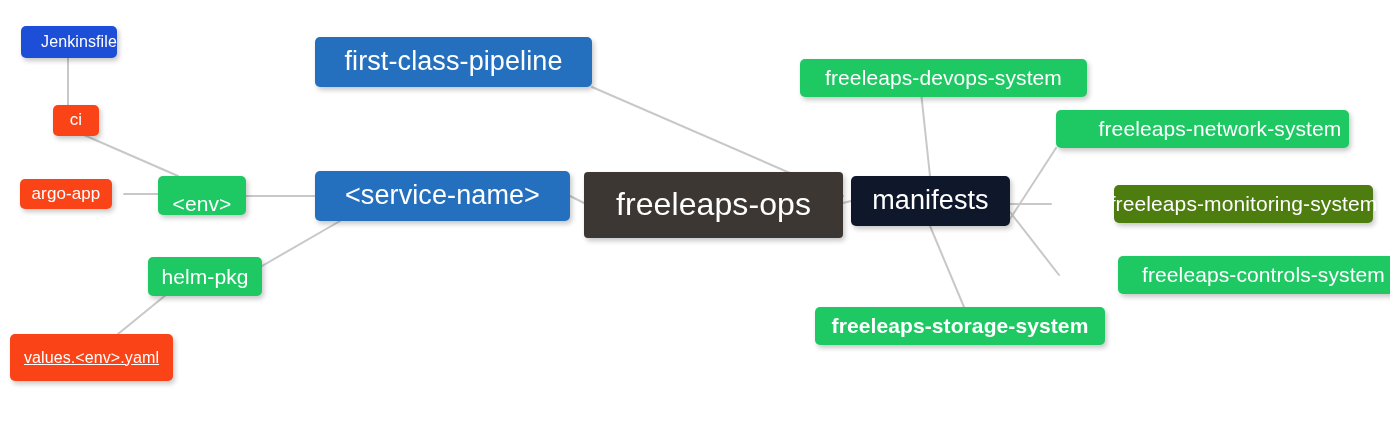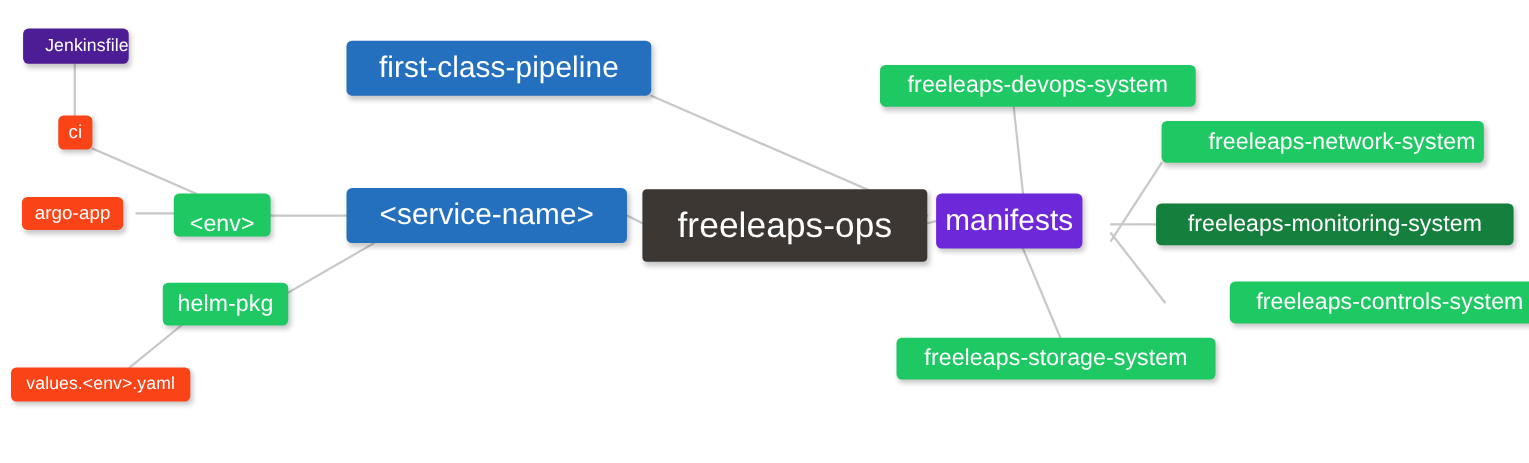--- a/index.html
+++ b/index.html
@@ -68,49 +68,49 @@
     </svg>
 <div class="node root" style="left: 584px; top: 172px; width: 259px; height: 66px; background: rgb(60, 55, 51); font-size: 32px; text-align: center;">
       <span>freeleaps-ops</span>
     </div>
     <div class="node" style="left: 315px; top: 171px; width: 255px; height: 50px; background: rgb(36, 112, 191); font-size: 27px;">
       <span>&lt;service-name&gt;</span>
     </div>
     <div class="node" style="left: 315px; top: 37px; width: 277px; height: 50px; background: rgb(36, 112, 191); font-size: 27px;">
       <span>first-class-pipeline</span>
     </div>
-    <div class="node" style="left: 851px; top: 176px; width: 133px; height: 50px; background: #6d28d9; font-size: 27px;">
+    <div class="node" style="left: 851px; top: 176px; width: 159px; height: 50px; background: #0f172a; font-size: 27px;">
       <span>manifests</span>
     </div>
     <div class="node" style="left: 158px; top: 176px; width: 88px; height: 39px; background: rgb(30, 201, 100); font-size: 21px; align-items: flex-end;">
       <span>&lt;env&gt;</span>
     </div>
     <div class="node" style="left: 148px; top: 257px; width: 114px; height: 39px; background: rgb(30, 201, 100); font-size: 21px;">
       <span>helm-pkg</span>
     </div>
     <div class="node" style="left: 20px; top: 179px; width: 92px; height: 30px; background: rgb(250, 68, 24); font-size: 17px;">
       <span>argo-app</span>
     </div>
-    <div class="node" style="left: 53px; top: 105px; width: 31px; height: 31px; background: rgb(250, 68, 24); font-size: 17px;">
+    <div class="node" style="left: 53px; top: 105px; width: 46px; height: 31px; background: rgb(250, 68, 24); font-size: 17px;">
       <span>ci</span>
     </div>
-    <div class="node" style="left: 21px; top: 26px; width: 96px; height: 32px; background: #4c1d95; font-size: 16px; padding-left: 20px;">
+    <div class="node" style="left: 21px; top: 26px; width: 96px; height: 32px; background: #1d4ed8; font-size: 16px; padding-left: 20px;">
       <span>Jenkinsfile</span>
     </div>
-    <div class="node" style="left: 10px; top: 334px; width: 163px; height: 31px; background: rgb(250, 68, 24); font-size: 16px;">
+    <div class="node" style="left: 10px; top: 334px; width: 163px; height: 47px; background: rgb(250, 68, 24); font-size: 16px; text-decoration: underline;">
       <span>values.&lt;env&gt;.yaml</span>
     </div>
     <div class="node" style="left: 800px; top: 26px; width: 287px; height: 38px; background: rgb(30, 201, 100); font-size: 21px; margin-top: 33px;">
       <span>freeleaps-devops-system</span>
     </div>
     <div class="node" style="left: 1056px; top: 110px; width: 293px; height: 38px; background: rgb(30, 201, 100); font-size: 21px; padding-left: 35px;">
       <span>freeleaps-network-system</span>
     </div>
-    <div class="node" style="left: 1051px; top: 185px; width: 325px; height: 38px; background: #15803d; font-size: 21px;">
+    <div class="node" style="left: 1114px; top: 185px; width: 259px; height: 38px; background: #4d7c0f; font-size: 21px;">
       <span>freeleaps-monitoring-system</span>
     </div>
     <div class="node" style="left: 1118px; top: 256px; width: 291px; height: 38px; background: rgb(30, 201, 100); font-size: 21px;">
       <span>freeleaps-controls-system</span>
     </div>
-    <div class="node" style="left: 815px; top: 307px; width: 290px; height: 38px; background: rgb(30, 201, 100); font-size: 21px;">
+    <div class="node" style="left: 815px; top: 307px; width: 290px; height: 38px; background: rgb(30, 201, 100); font-size: 21px; font-weight: bold;">
       <span>freeleaps-storage-system</span>
     </div>
   </div>
 
 </body></html>

